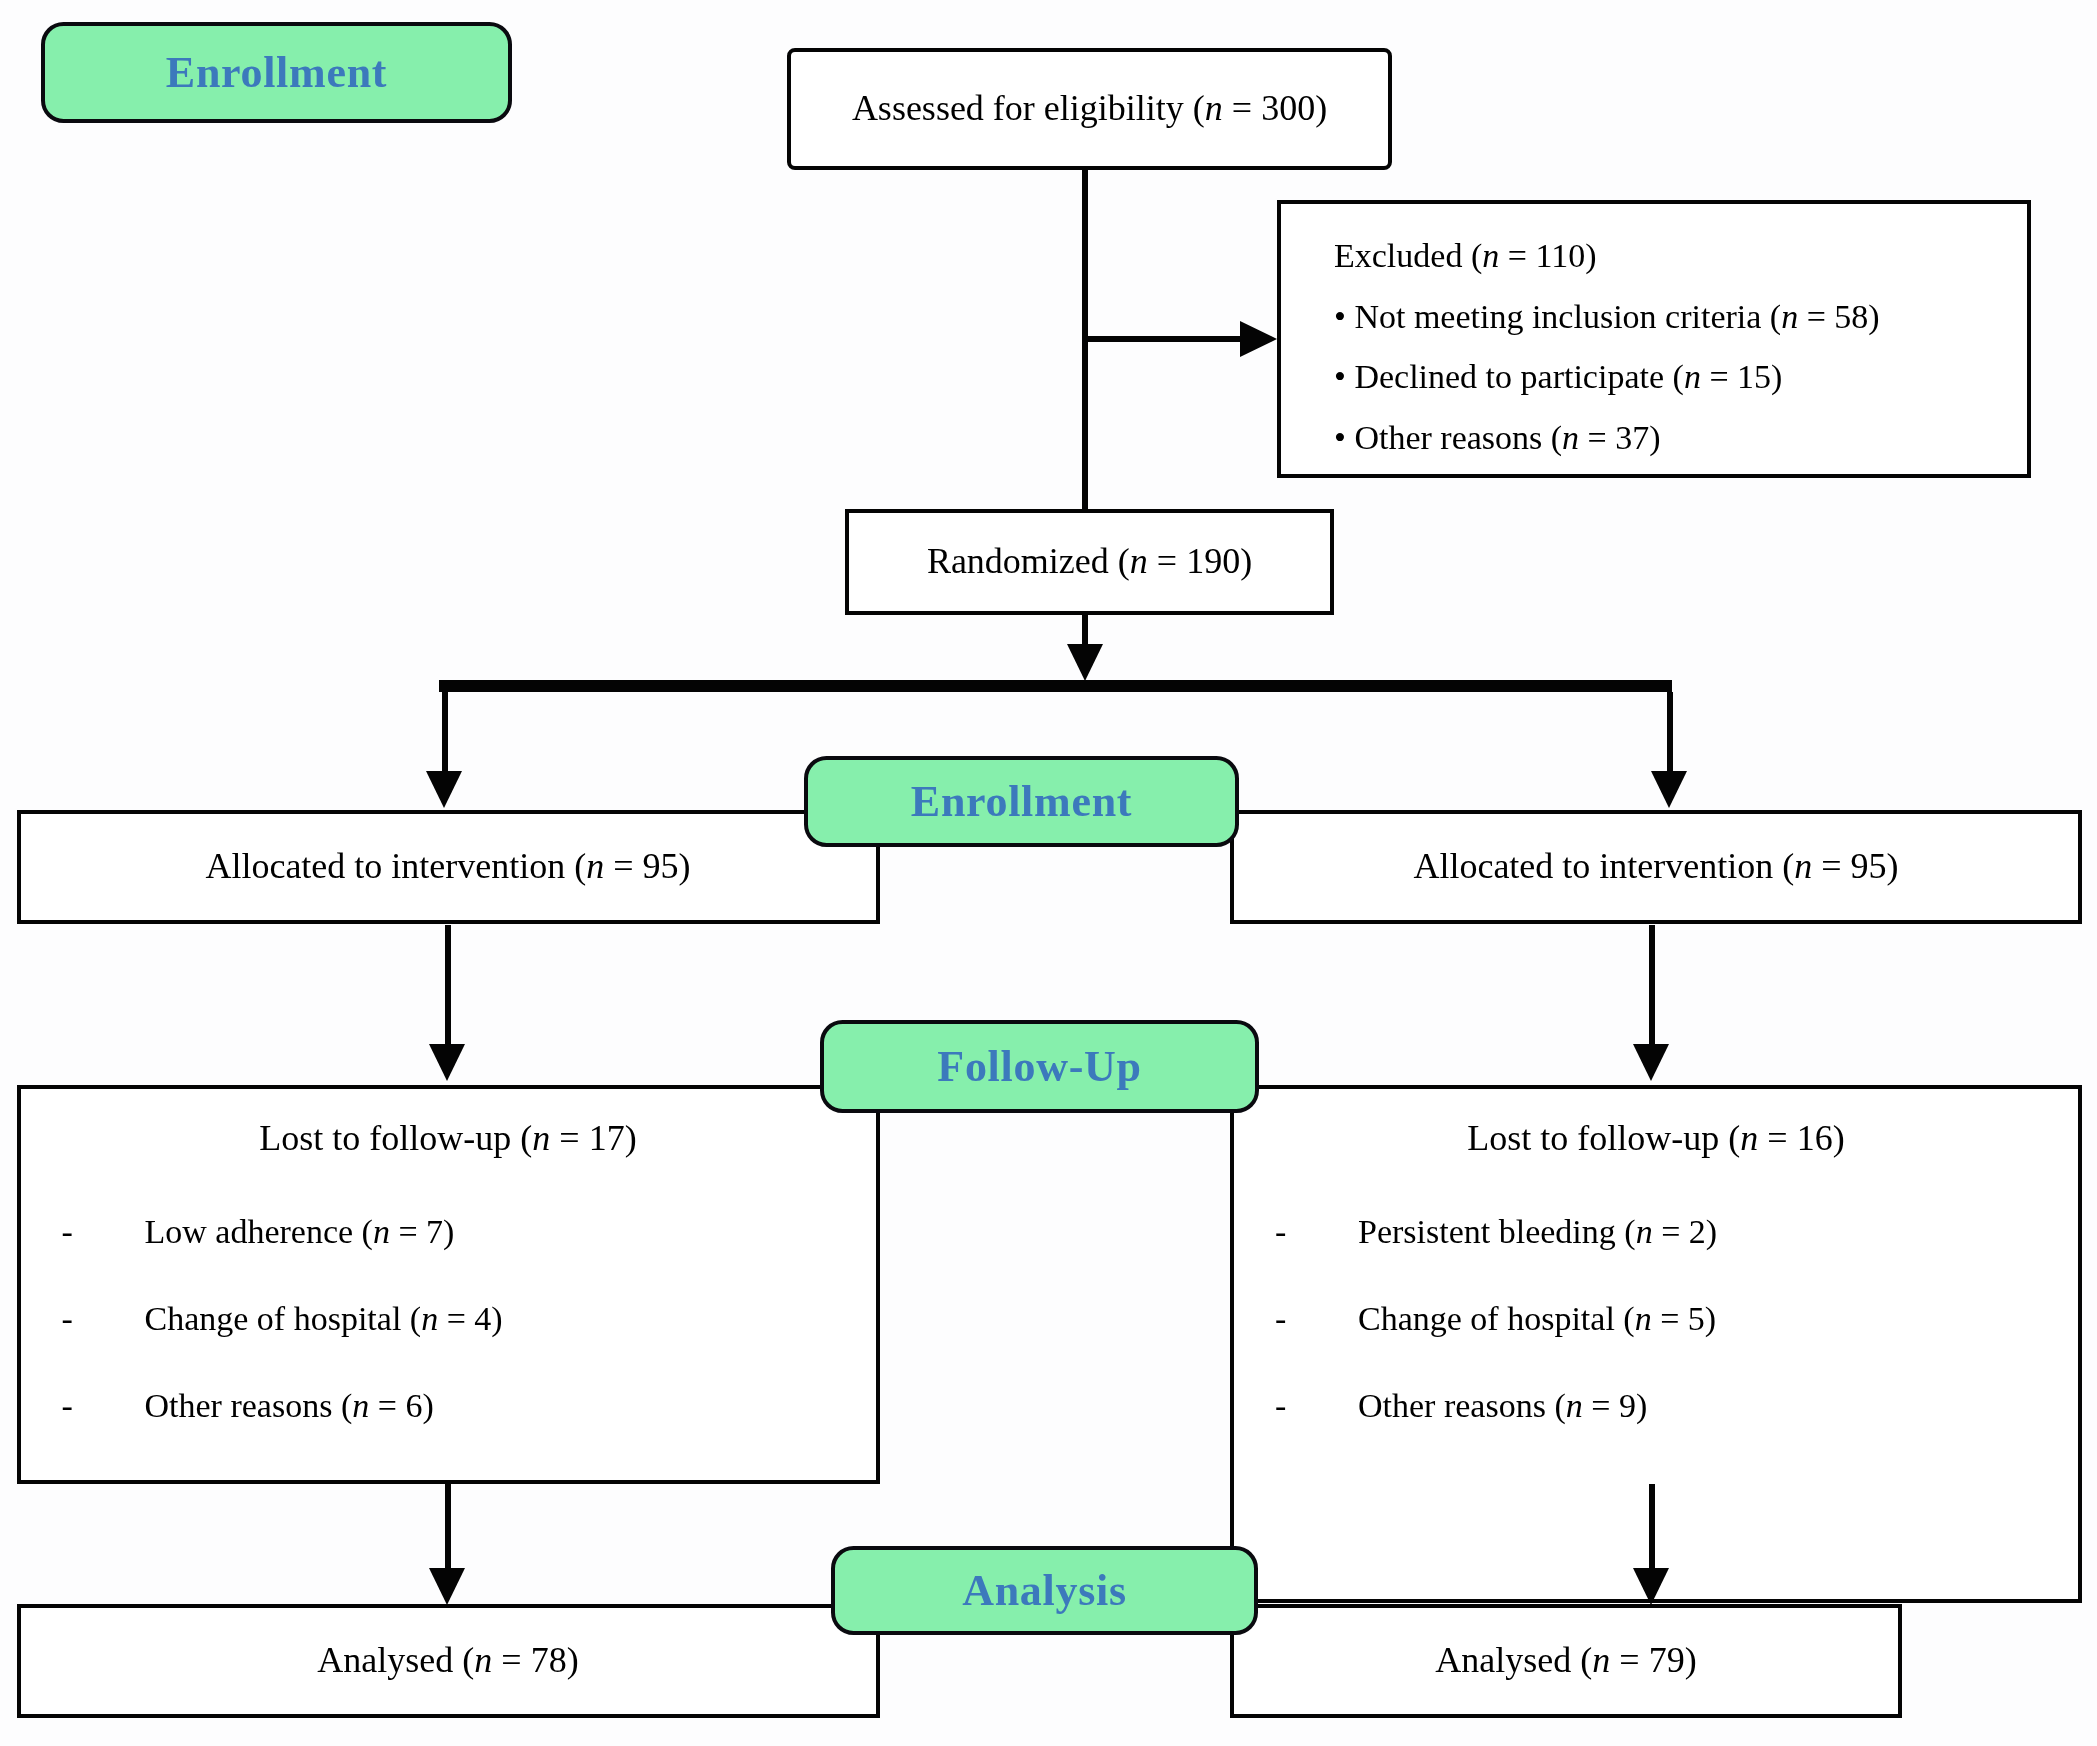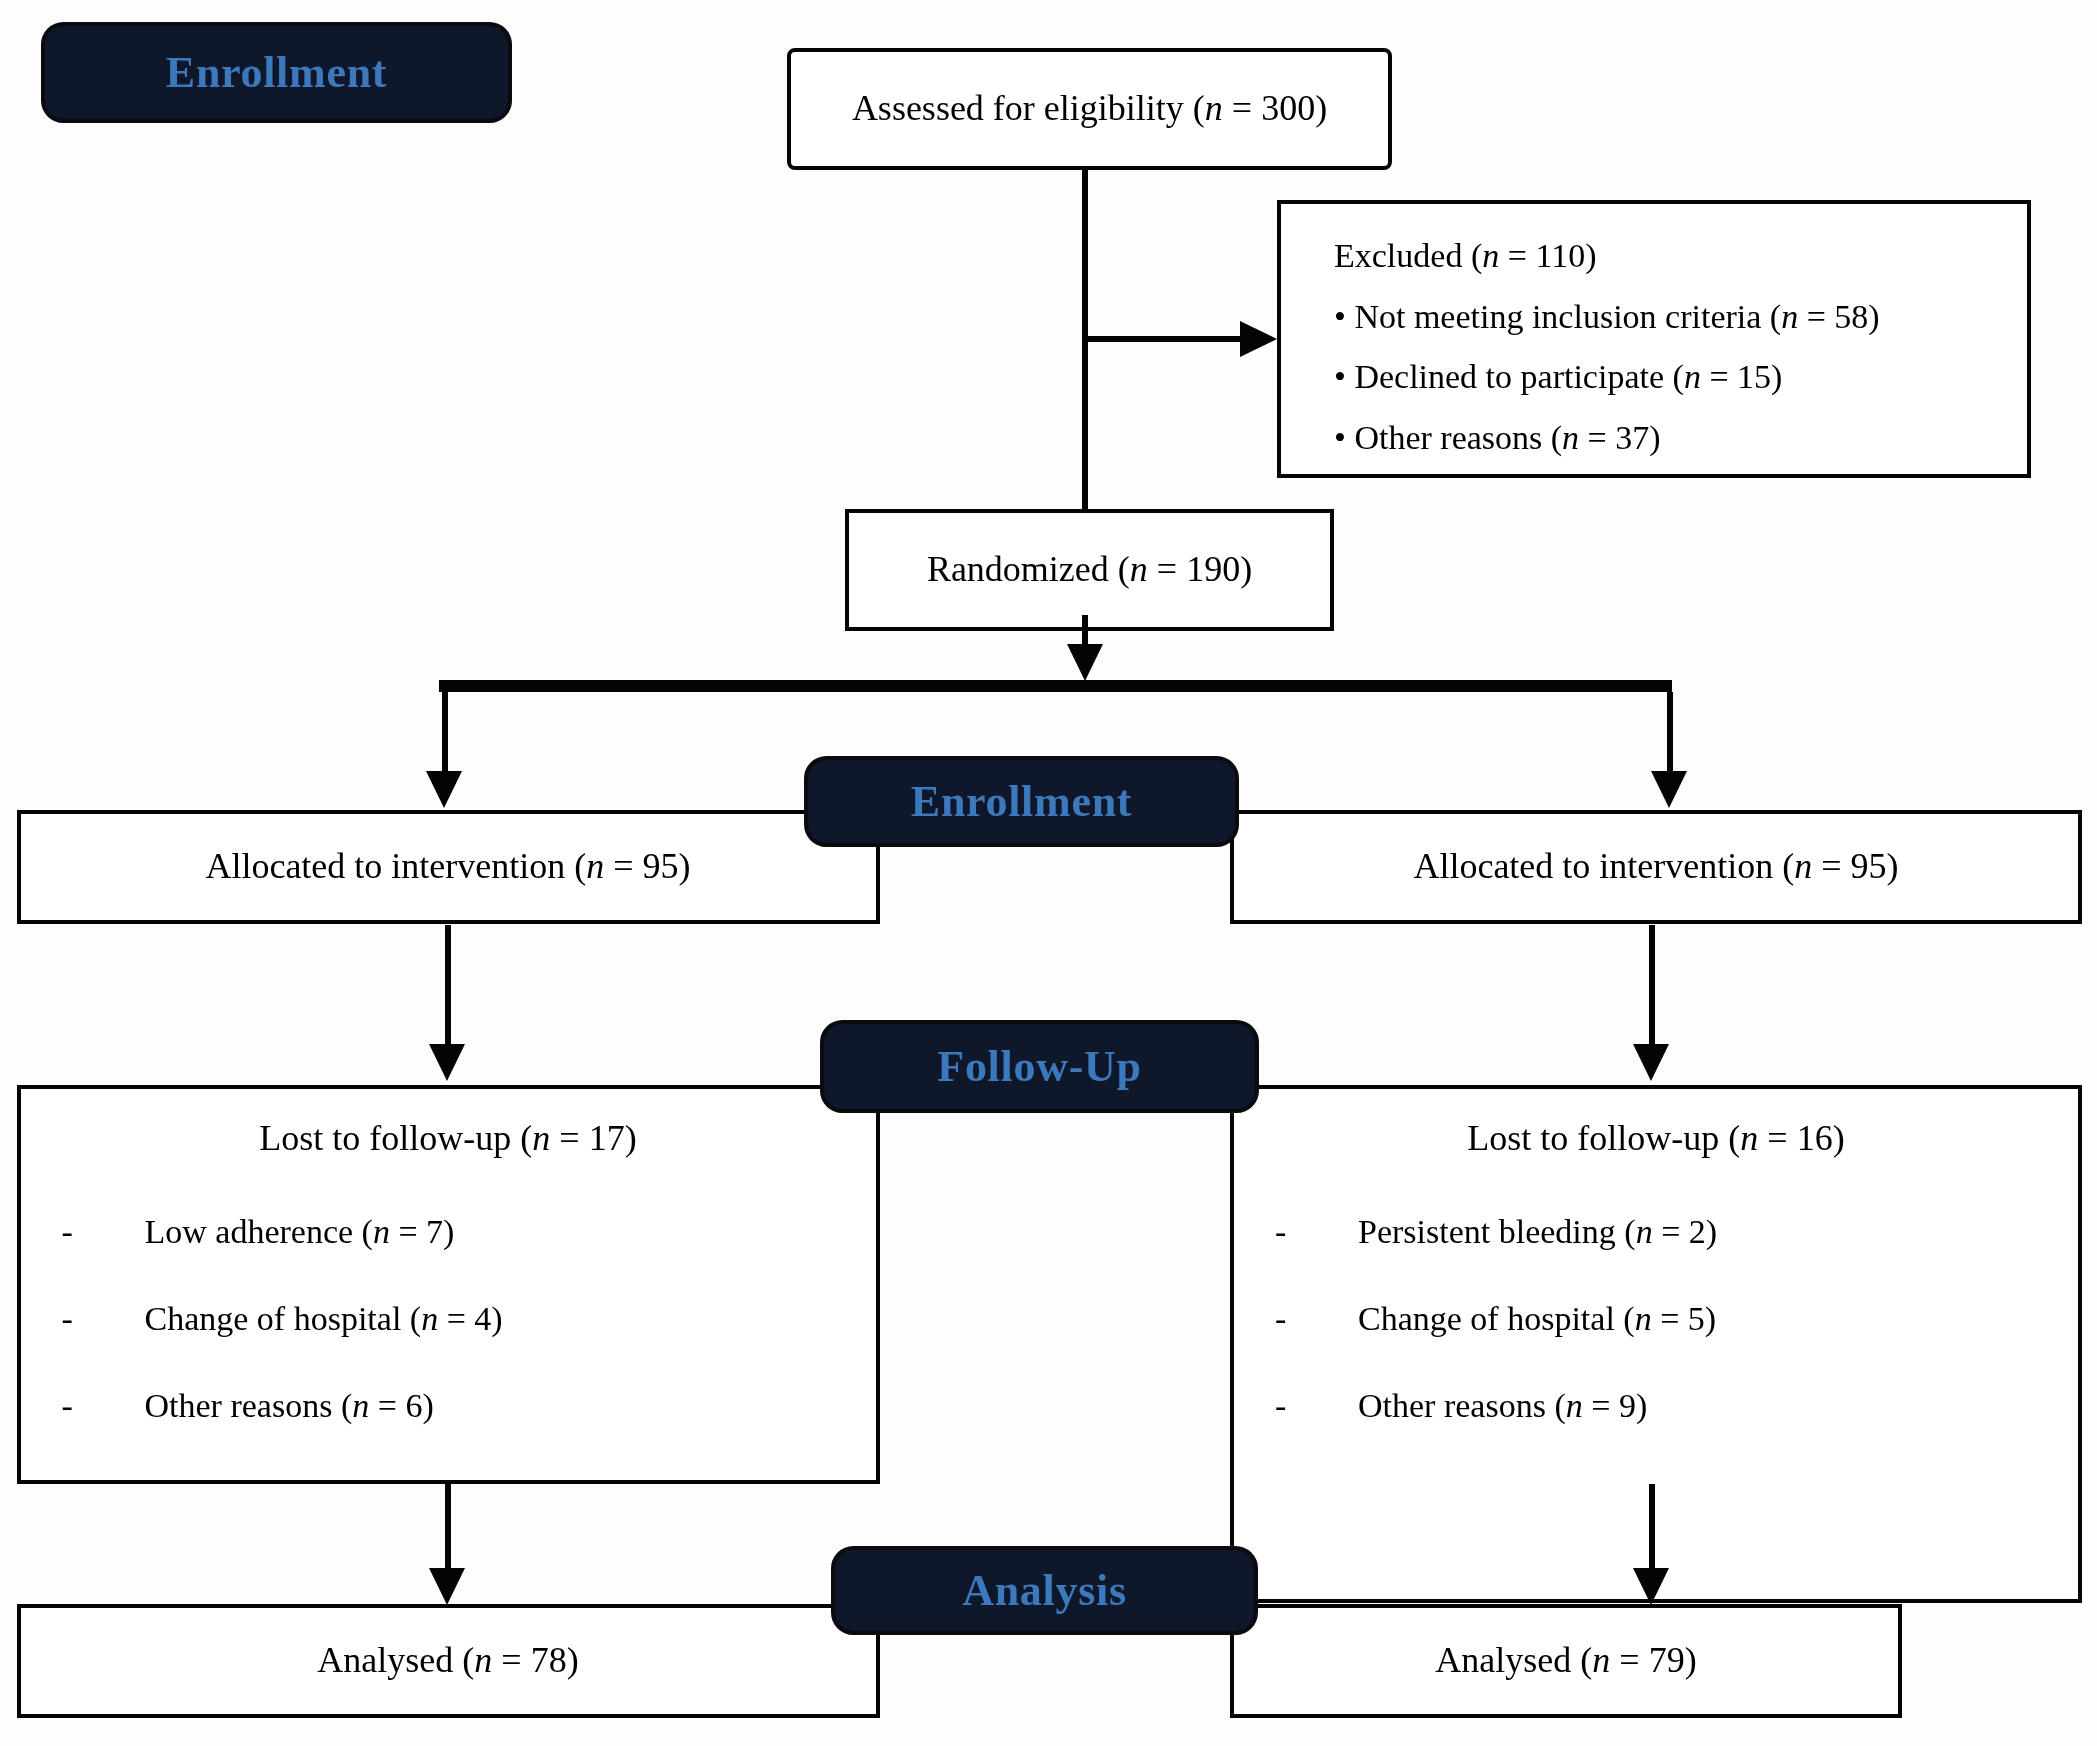--- a/index.html
+++ b/index.html
@@ -12,21 +12,21 @@
   
   .fbox {
     position:absolute; background:#ffffff; border:4.6px solid #040404;
     box-sizing:border-box;
   }
   .fbox.center { display:flex; align-items:center; justify-content:center; }
   .fbox .txt { font-size:36px; line-height:1.1; white-space:nowrap; }
   
   .stage {
     position:absolute; box-sizing:border-box;
-    background:#0f172a; border:4px solid #0a0a0f; border-radius:22.5px;
+    background:#86efac; border:4px solid #0a0a0f; border-radius:22.5px;
     display:flex; align-items:center; justify-content:center;
     font-weight:bold; font-size:44px; letter-spacing:0.7px;
     color:#3C79BC;
   }
   
   .line { position:absolute; background:#040404; }
   .arrow-down {
     position:absolute; width:0; height:0;
     border-left:18.5px solid transparent; border-right:18.5px solid transparent;
     border-top:37px solid #040404;
@@ -64,21 +64,21 @@
 
 <div class="fbox list-box" style="left:1277px; top:200px; width:754px; height:278px;">
   <div class="excl-content">
     <div class="ln">Excluded (<i class="nvar">n</i> = 110)</div>
     <div class="ln">• Not meeting inclusion criteria (<i class="nvar">n</i> = 58)</div>
     <div class="ln">• Declined to participate (<i class="nvar">n</i> = 15)</div>
     <div class="ln">• Other reasons (<i class="nvar">n</i> = 37)</div>
   </div>
 </div>
 
-<div class="fbox center" style="left:845px; top:509px; width:489px; height:122px;">
+<div class="fbox center" style="left:845px; top:509px; width:489px; height:106px;">
   <span class="txt">Randomized (<i class="nvar">n</i> = 190)</span>
 </div>
 
 <div class="line" style="left:1082px; top:615px; width:6px; height:32px;"></div>
 <div class="arrow-down" style="left:1067px; top:644px;"></div>
 
 <div class="line" style="left:439px; top:680px; width:1233px; height:12px;"></div>
 
 <div class="line" style="left:442px; top:692px; width:6px; height:82px;"></div>
 <div class="arrow-down" style="left:426px; top:771px;"></div>

